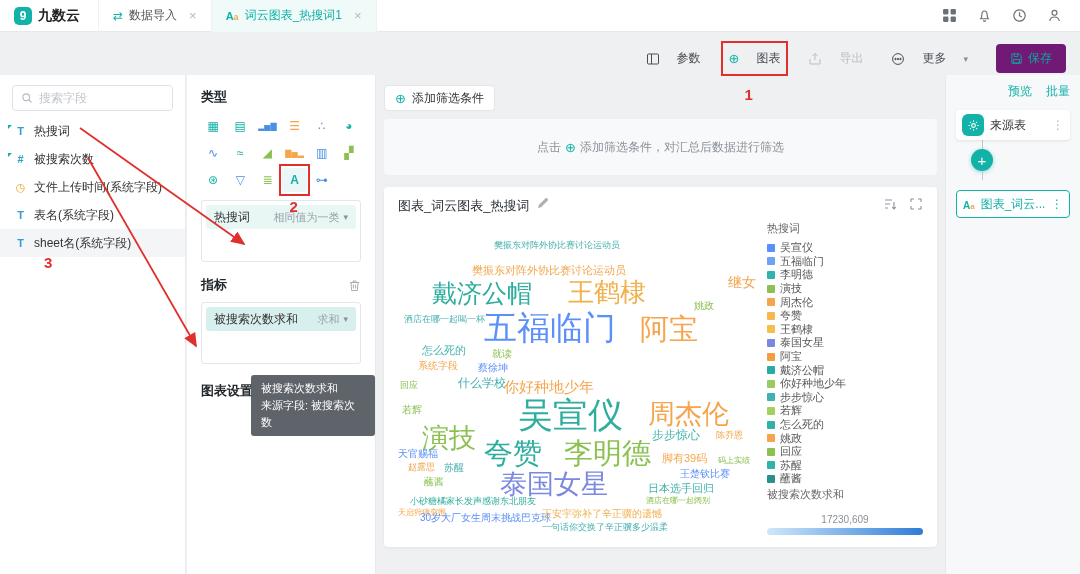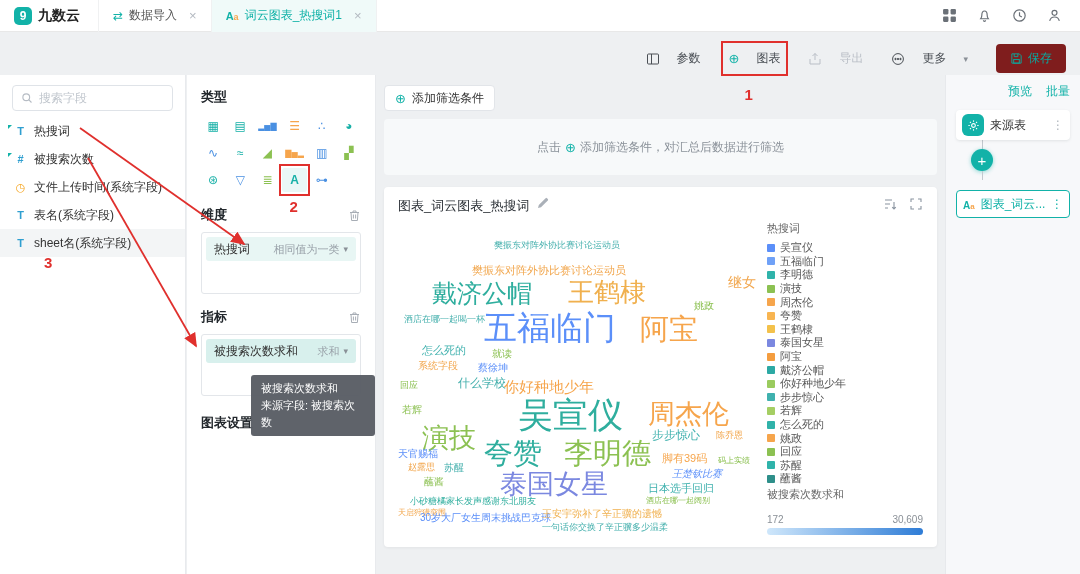--- a/index.html
+++ b/index.html
@@ -23,21 +23,21 @@
 
   
   .workspace{position:absolute;top:32px;left:0;right:0;bottom:0;background:#eef0f2}
 
   
   .toolbar-row{position:absolute;top:12px;right:14px;display:flex;align-items:center;gap:28px;z-index:4}
   .tb-item{display:flex;align-items:center;gap:17px;font-size:12px;color:#4a4f55;cursor:pointer;position:relative}
   .tb-item.disabled{color:#b9bec6}
   .plus-ic{color:#12b2a8;font-size:13px}
   .caret{font-size:9px;color:#8a9097}
-  .save-btn{display:flex;align-items:center;gap:5px;background:#7f1d1d;color:#0aa99e;border:none;border-radius:4px;padding:6px 14px;font-size:12px;cursor:pointer;font-family:inherit}
+  .save-btn{display:flex;align-items:center;gap:5px;background:#701a75;color:#0aa99e;border:none;border-radius:4px;padding:6px 14px;font-size:12px;cursor:pointer;font-family:inherit}
 
   .red-box{position:absolute;inset:-9px -8px;border:2px solid #e0302d;pointer-events:none;z-index:30}
   .step-num{position:absolute;color:#e0302d;font-size:15px;font-weight:bold;pointer-events:none;z-index:30}
   .sn1{top:36px;left:16px}
   .sn2{top:30px;left:7px}
 
   
   .left-panel{position:absolute;left:0;top:43px;bottom:0;width:186px;background:#fff;border-right:1px solid #e8eaed;padding-top:4px}
   .search{margin:6px 12px;height:26px;border:1px solid #dfe3e8;border-radius:4px;display:flex;align-items:center;gap:6px;padding:0 8px;background:#fff}
   .search input{border:none;outline:none;flex:1;font-size:12px;color:#333;width:100%;background:transparent;font-family:inherit}
@@ -82,21 +82,21 @@
   .card-body{flex:1;display:flex;margin-top:4px;min-height:0}
   .wordcloud{flex:1;position:relative;overflow:hidden}
   .word{position:absolute;white-space:nowrap;line-height:1;cursor:default}
   .legend-col{width:162px;display:flex;flex-direction:column;padding:2px 0 2px 6px}
   .leg-title{font-size:11px;color:#666;margin-bottom:5px}
   .leg-item{display:flex;align-items:center;gap:5px;height:13.6px;cursor:pointer}
   .leg-sq{width:8px;height:8px;border-radius:1px;flex:none}
   .leg-tx{font-size:11px;color:#555;white-space:nowrap}
   .scale{margin-top:auto}
   .scale-label{font-size:11px;color:#666}
-  .scale-nums{display:flex;justify-content:space-between;font-size:10px;color:#8a9097;margin-top:12px}
+  .scale-nums{display:flex;justify-content:center;font-size:10px;color:#8a9097;margin-top:12px}
   .scale-bar{height:7px;border-radius:4px;margin-top:3px}
 
   
   .right-panel{position:absolute;right:0;top:43px;bottom:0;width:135px;background:#f7f8fa;border-left:1px solid #e7e9ec;padding:8px 10px}
   .rp-links{display:flex;justify-content:flex-end;gap:14px;font-size:12px;color:#12b2a8}
   .rp-links span{cursor:pointer}
   .node{display:flex;align-items:center;gap:6px;background:#fff;border-radius:4px;height:30px;box-shadow:0 1px 3px rgba(31,35,41,.1);padding:0 6px;margin-top:10px;position:relative;z-index:2;cursor:pointer}
   .gear-badge{width:22px;height:22px;border-radius:6px;background:#12b2a8;display:flex;align-items:center;justify-content:center;flex:none;cursor:pointer}
   .node-label{font-size:12px;color:#333;white-space:nowrap;overflow:hidden}
   .dots{margin-left:auto;color:#b0b6bd;font-size:12px;cursor:pointer}
@@ -292,29 +292,20 @@
           <div class="ticon tsel">
             <span style="color: rgb(23, 176, 167); font-weight: bold;">A</span>
             <div class="red-box" style="inset: -4px -3px;"></div>
             <div class="step-num sn2">2</div>
           </div>
           <div class="ticon">
             <span style="color: rgb(74, 144, 226);">⊶</span>
           </div>
         </div>
 
-      <div class="sec-head">
-        <span class="sec-title">维度</span>
-        <span class="trash">
-            <svg class="i" width="13" height="13" viewBox="0 0 13 13" fill="none" stroke="#a7adb5">
-              <path d="M2 3.5h9M5 3.5V2h3v1.5M3 3.5l.6 8h5.8l.6-8"></path>
-              <path d="M5.4 5.5v4M7.6 5.5v4"></path>
-            </svg>
-          </span>
-      </div>
       <div class="drop-box">
         <div class="pill dim">
           <span>热搜词</span>
           <span class="pill-opt">相同值为一类</span>
           <span class="caret">▾</span>
         </div>
       </div>
 
       <div class="sec-head">
         <span class="sec-title">指标</span>
@@ -398,21 +389,21 @@
               <span class="word" style="left: 24px; top: 206px; font-size: 27px; color: rgb(140, 193, 82);">演技</span>
               <span class="word" style="left: 254px; top: 210px; font-size: 12px; color: rgb(63, 177, 174);">步步惊心</span>
               <span class="word" style="left: 318px; top: 212px; font-size: 9px; color: rgb(242, 167, 78);">陈乔恩</span>
               <span class="word" style="left: 0px; top: 230px; font-size: 10px; color: rgb(91, 143, 249);">天官赐福</span>
               <span class="word" style="left: 86px; top: 220px; font-size: 29px; color: rgb(47, 174, 158);">夸赞</span>
               <span class="word" style="left: 166px; top: 220px; font-size: 29px; color: rgb(140, 193, 82);">李明德</span>
               <span class="word" style="left: 10px; top: 244px; font-size: 9px; color: rgb(242, 167, 78);">赵露思</span>
               <span class="word" style="left: 46px; top: 244px; font-size: 10px; color: rgb(69, 176, 173);">苏醒</span>
               <span class="word" style="left: 264px; top: 234px; font-size: 11px; color: rgb(246, 165, 76);">脚有39码</span>
               <span class="word" style="left: 320px; top: 238px; font-size: 8px; color: rgb(140, 193, 82);">码上实绩</span>
-              <span class="word" style="left: 274px; top: 250px; font-size: 10px; color: rgb(91, 143, 249); font-style: italic;">王楚钦比赛</span>
+              <span class="word" style="left: 282px; top: 250px; font-size: 10px; color: rgb(91, 143, 249);">王楚钦比赛</span>
               <span class="word" style="left: 26px; top: 258px; font-size: 10px; color: rgb(140, 193, 82);">蘸酱</span>
               <span class="word" style="left: 102px; top: 252px; font-size: 27px; color: rgb(123, 136, 224);">泰国女星</span>
               <span class="word" style="left: 250px; top: 264px; font-size: 11px; color: rgb(63, 177, 174);">日本选手回归</span>
               <span class="word" style="left: 12px; top: 278px; font-size: 9px; color: rgb(47, 174, 158);">小砂糖橘家长发声感谢东北朋友</span>
               <span class="word" style="left: 0px; top: 290px; font-size: 8px; color: rgb(242, 167, 78);">天启狩猎突围</span>
               <span class="word" style="left: 248px; top: 278px; font-size: 8px; color: rgb(140, 193, 82);">酒店在哪一起阔别</span>
               <span class="word" style="left: 22px; top: 294px; font-size: 10px; color: rgb(91, 143, 249);">30岁大厂女生周末挑战巴克球</span>
               <span class="word" style="left: 144px; top: 290px; font-size: 10px; color: rgb(240, 176, 78);">王安宇弥补了辛正骥的遗憾</span>
               <span class="word" style="left: 144px; top: 304px; font-size: 9px; color: rgb(69, 176, 173);">一句话你交换了辛正骥多少温柔</span>
             </div>

